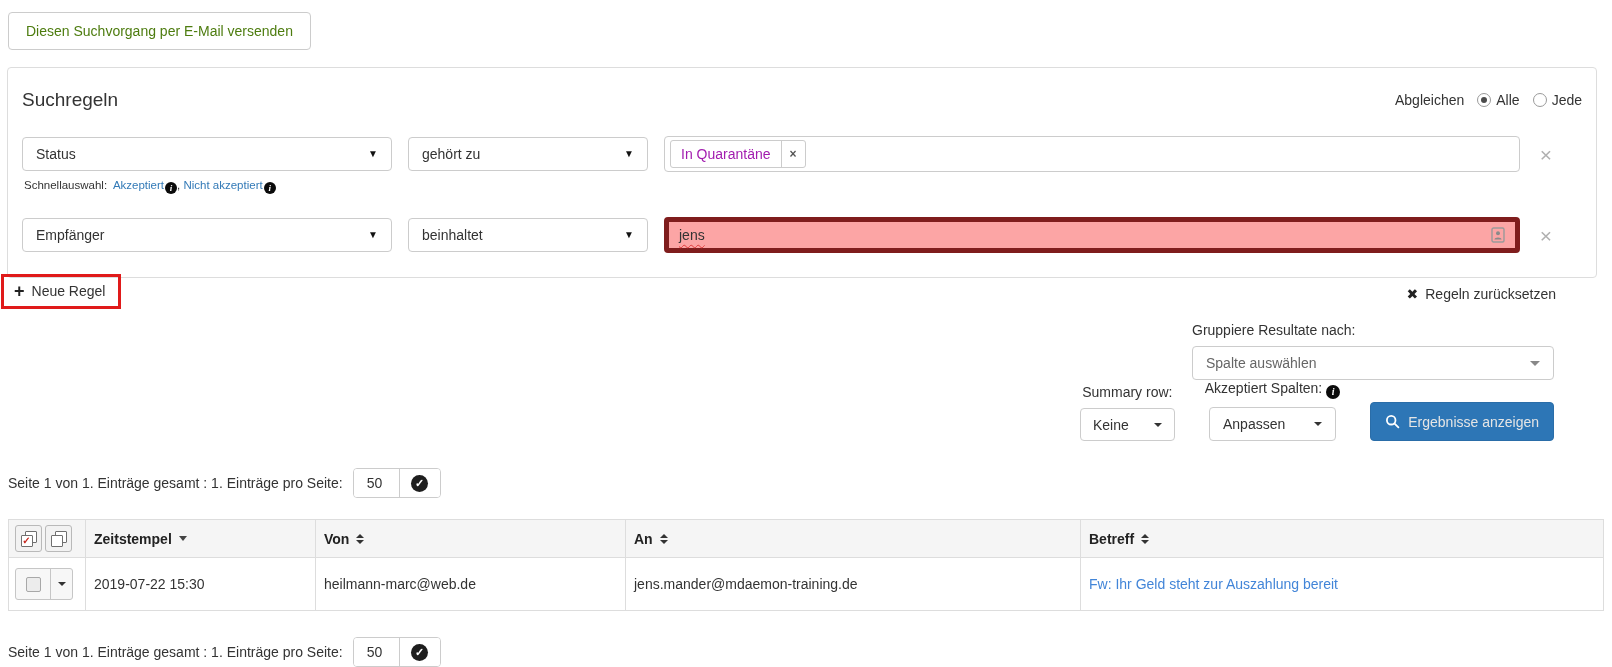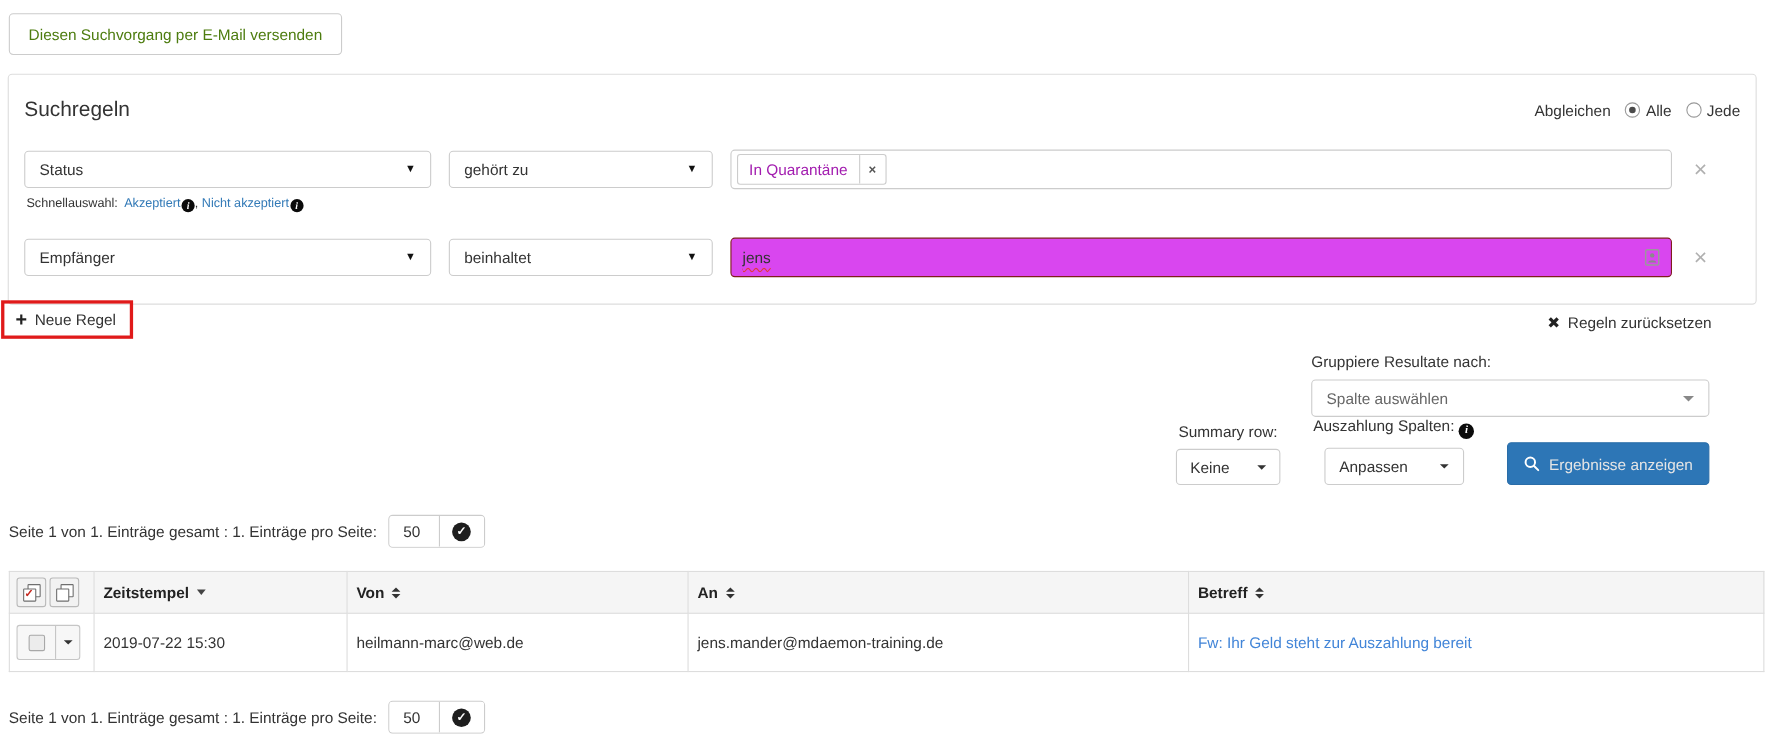--- a/index.html
+++ b/index.html
@@ -54,23 +54,23 @@
   .info-icon {
     display:inline-block; width:12px; height:12px; border-radius:50%;
     background:#0b0b0b; color:#fff; font-size:9px; font-weight:700; font-style:italic;
     line-height:12px; text-align:center; font-family:"Liberation Serif", serif;
     vertical-align:-2px; margin-left:1px;
   }
   .info-icon.lg { width:14px; height:14px; line-height:14px; font-size:10px; margin-left:4px; vertical-align:-2px; }
 
   .row2 { margin-top:23px; }
   .value-input {
-    flex:1; height:36px; border:1px solid #7f1d1d; border-radius:4px;
+    flex:1; height:36px; border:5px solid #7f1d1d; border-radius:4px;
     padding:0 10px; display:flex; align-items:center; justify-content:space-between;
-    background:#d946ef; cursor:text;
+    background:#fca5a5; cursor:text;
   }
   .typed {
     font-size:14px; color:#333;
     text-decoration: underline wavy #e03a3a 1px; text-underline-offset:4px;
   }
   .contact-icon { display:inline-flex; }
 
   
   .actions { width:1548px; margin:1px 0 0 8px; display:flex; justify-content:space-between; align-items:center; }
   .red-box { margin-left:-7px; margin-top:-5px; border:3px solid #e01a1a; padding:5px 13px 6px 10px; background:transparent; }
@@ -231,21 +231,21 @@
     <div class="ctl">
       <div class="ctl-label">Summary row:</div>
       <button class="btn-dd">
         <span>Keine</span>
         <span class="caret-dark"></span>
       </button>
     </div>
 
     <div class="ctl">
       <div class="ctl-label">
-        <span>Auszahlung Spalten:</span><span class="info-icon lg">i</span>
+        <span>Akzeptiert Spalten:</span><span class="info-icon lg">i</span>
       </div>
       <div class="fselect w-cols">
         <span>Anpassen</span>
         <span class="caret-dark"></span>
       </div>
     </div>
 
     <button class="btn-primary">
       <span style="display:inline-flex;">
         <svg width="15" height="15" viewBox="0 0 15 15">

